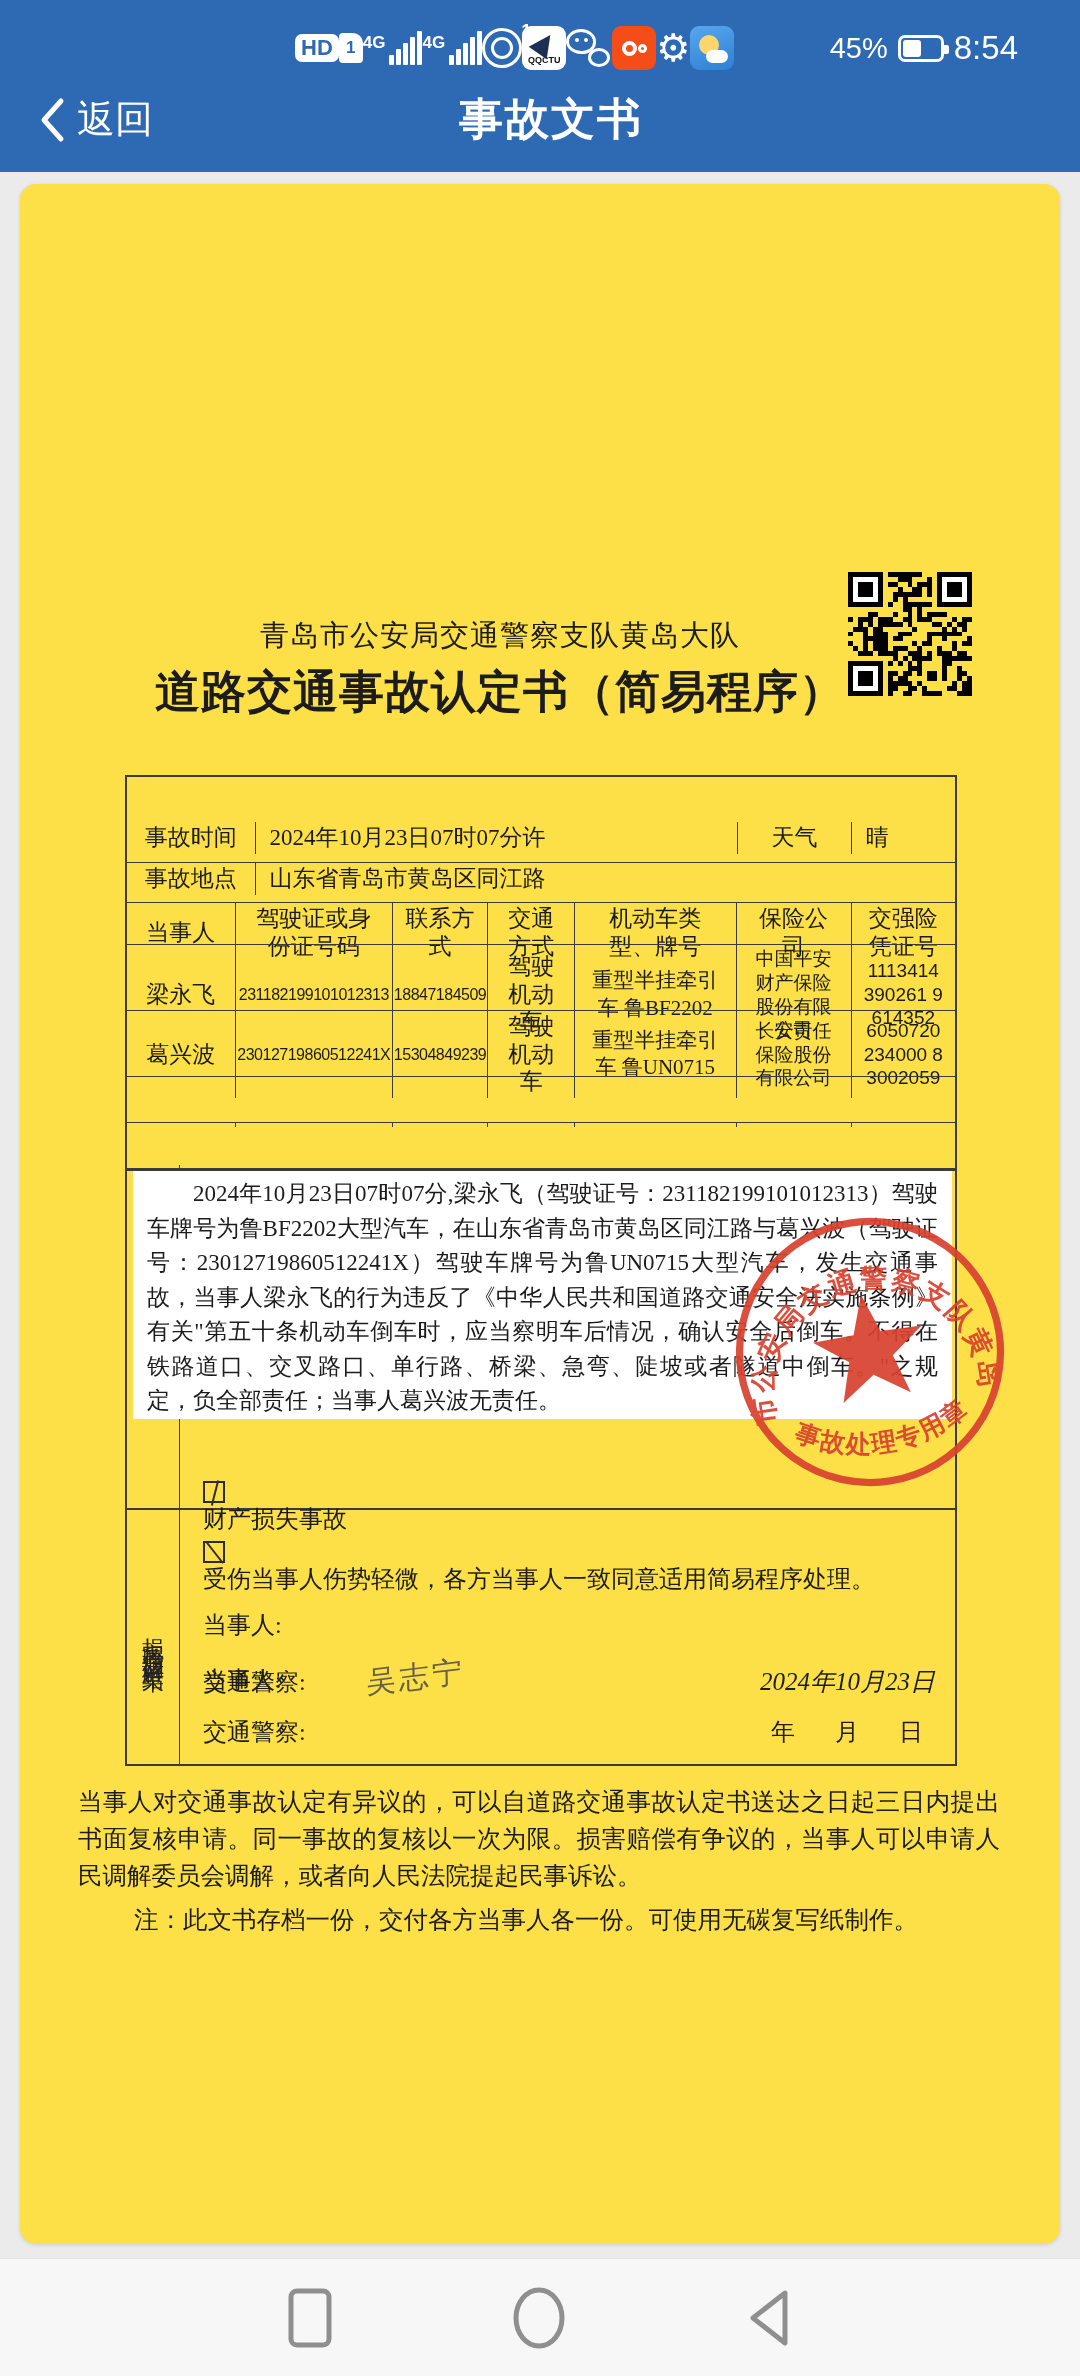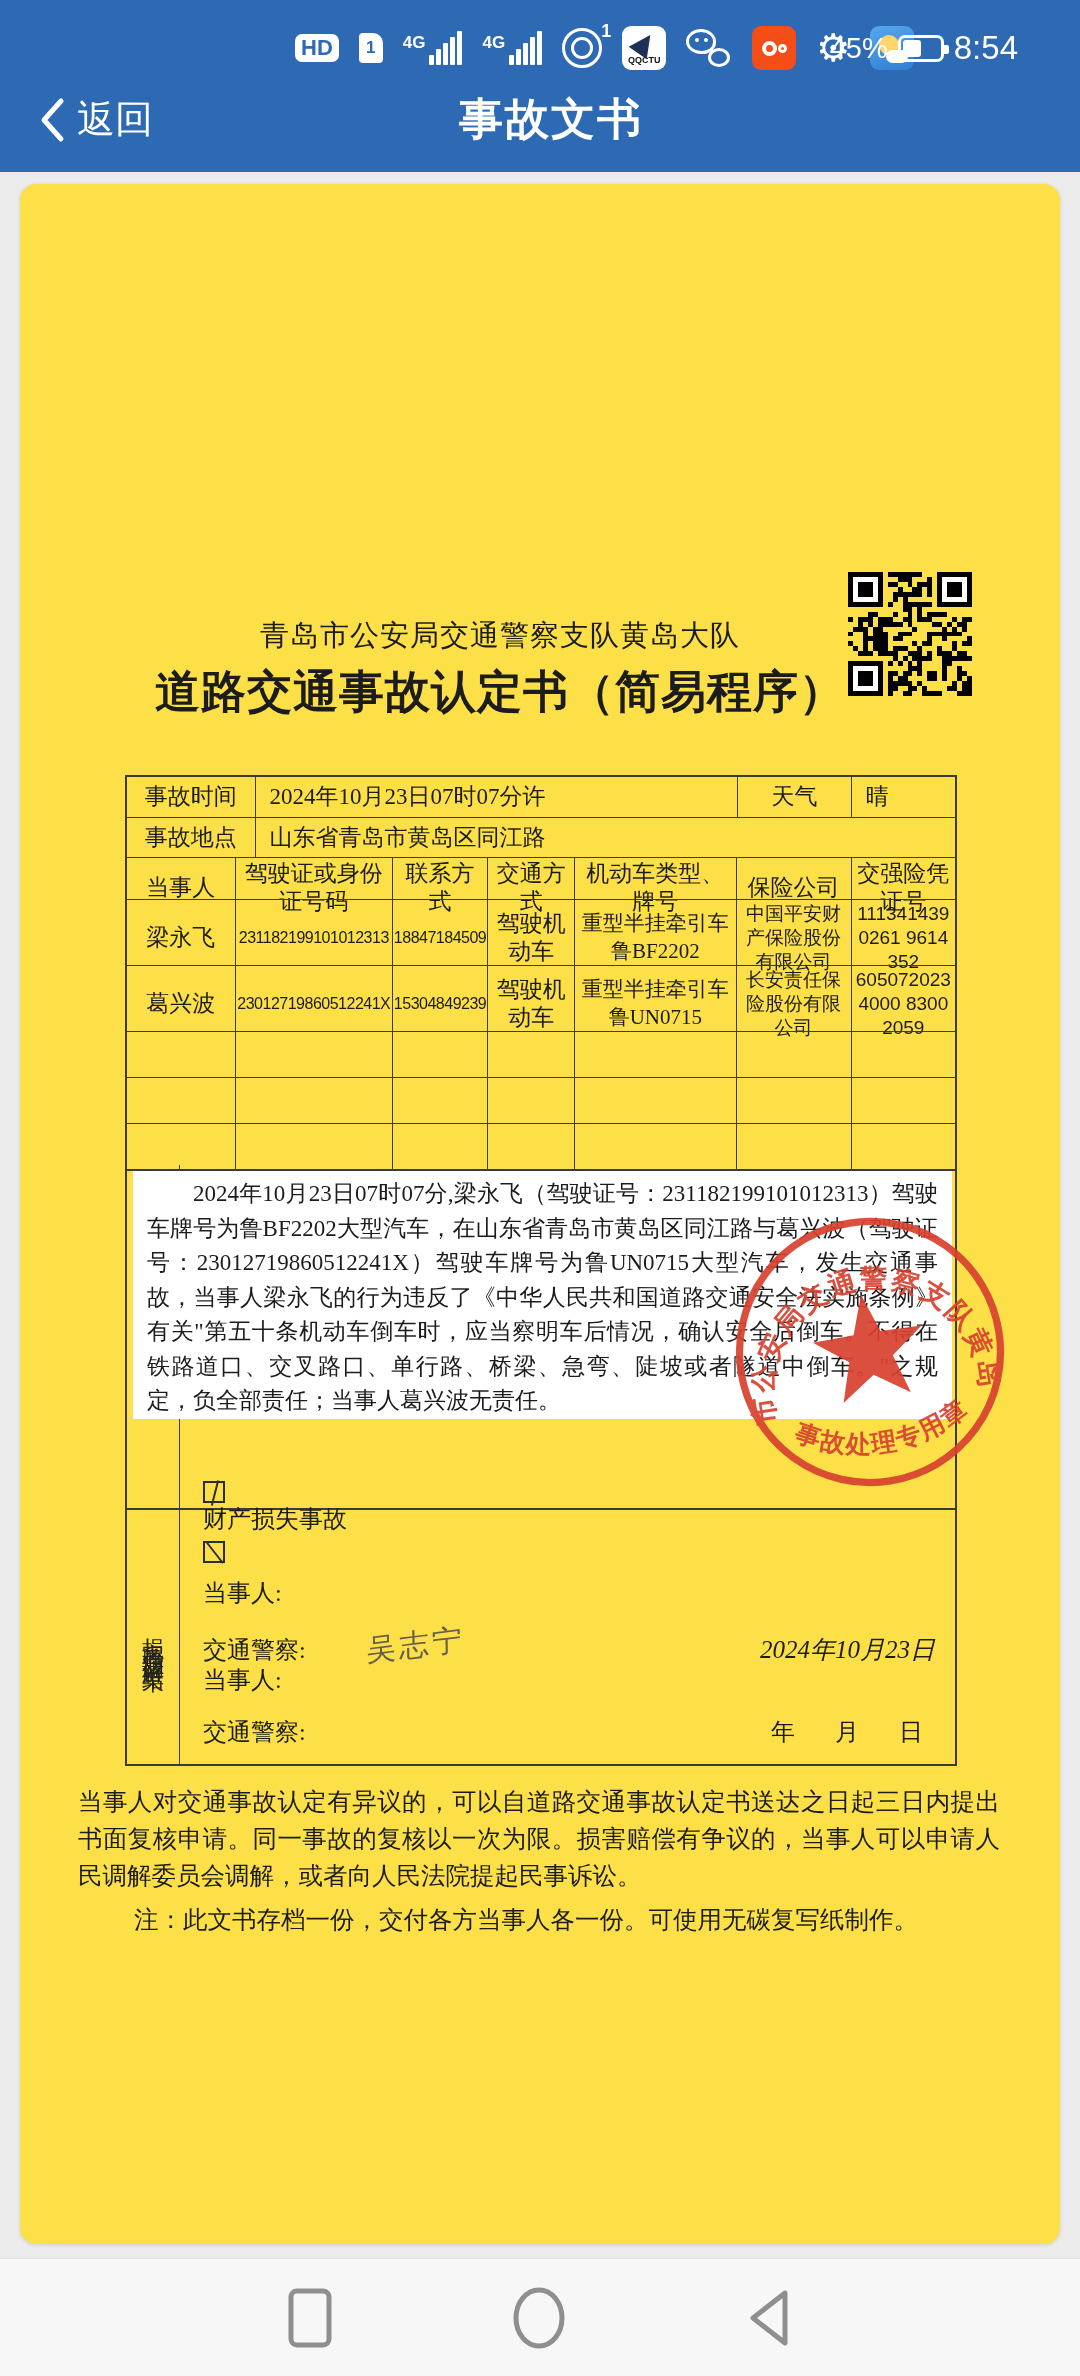--- a/index.html
+++ b/index.html
@@ -2,21 +2,21 @@
 <html><head>
 <meta charset="utf-8">
 <style>
   * { margin:0; padding:0; box-sizing:border-box; }
   html,body { width:1080px; height:2376px; }
   body { position:relative; background:#ebebeb; font-family:"Liberation Sans","DejaVu Sans",sans-serif; overflow:hidden; }
 
   
   .top-blue { position:absolute; left:0; top:0; width:1080px; height:172px; background:#2d6ab3; }
   .statusbar { position:absolute; left:0; top:0; width:1080px; height:80px; display:flex; align-items:center; }
-  .sb-icons { position:absolute; left:295px; top:22px; display:flex; align-items:center; gap:20px; height:52px; }
+  .sb-icons { position:absolute; left:295px; top:22px; display:flex; align-items:center; gap:0; height:52px; }
   .sb-right { position:absolute; right:62px; top:22px; display:flex; align-items:center; gap:10px; height:52px; color:#fff; }
   .hd-badge { background:#fff; color:#2d6ab3; font-weight:bold; font-size:22px; padding:2px 6px; border-radius:7px; line-height:1.1; }
   .sim1 { width:24px; height:30px; background:#fff; border-radius:4px 10px 4px 4px; color:#2d6ab3; font-size:17px; font-weight:bold; display:flex; align-items:center; justify-content:center; }
   .sig { display:flex; align-items:flex-end; gap:2px; }
   .sig .lbl { color:#fff; font-size:17px; font-weight:bold; margin-right:2px; line-height:1; position:relative; top:-14px; }
   .sig .b { width:5px; background:#fff; border-radius:1px; }
   .hotspot { position:relative; width:40px; height:40px; border:3px solid #fff; border-radius:50%; display:flex; align-items:center; justify-content:center; }
   .hotspot::before { content:""; width:16px; height:16px; border:3px solid #fff; border-radius:50%; }
   .hotspot .sup { position:absolute; right:-12px; top:-10px; color:#fff; font-size:18px; font-weight:bold; }
   .appic { width:44px; height:44px; border-radius:9px; position:relative; overflow:hidden; }
@@ -47,21 +47,21 @@
   
   .card { position:absolute; left:20px; top:184px; width:1040px; height:2060px; background:#fde047; border-radius:16px; box-shadow:0 1px 4px rgba(0,0,0,.12); font-family:"Liberation Serif","DejaVu Serif",serif; color:#1c1c1c; }
   .agency { position:absolute; left:60px; top:432px; width:840px; text-align:center; font-size:29px; letter-spacing:1px; }
   .doc-title { position:absolute; left:60px; top:478px; width:840px; text-align:center; font-size:45px; font-weight:bold; letter-spacing:1px; }
   .doc-num { position:absolute; left:60px; top:544px; width:840px; text-align:center; font-size:31px; }
   .qr { position:absolute; left:828px; top:388px; width:124px; height:124px; }
 
   .doc-table { position:absolute; left:105px; top:591px; width:832px; border:2px solid #3b3b3b; }
   .tr { display:grid; }
   .tr + .tr > .td { border-top:1px solid #3b3b3b; }
-  .td { border-left:1px solid #3b3b3b; display:flex; align-items:center; justify-content:center; text-align:center; font-size:23px; line-height:1.2; padding:2px 4px; }
+  .td { border-left:1px solid #3b3b3b; display:flex; align-items:center; justify-content:center; text-align:center; font-size:23px; line-height:1.2; padding:2px 12px;margin-top:45px; }
   .td:first-child { border-left:none; }
   .td.left { justify-content:flex-start; text-align:left; padding-left:14px; }
   .tr-time { grid-template-columns:15.4% 58.3% 13.7% 1fr; height:40px; }
   .tr-loc  { grid-template-columns:15.4% 1fr; height:40px; }
   .tr-head { grid-template-columns:13% 19% 11.5% 10.5% 19.5% 13.9% 1fr; height:42px; }
   .tr-data { grid-template-columns:13% 19% 11.5% 10.5% 19.5% 13.9% 1fr; height:66px; }
   .tr-empty{ grid-template-columns:13% 19% 11.5% 10.5% 19.5% 13.9% 1fr; height:46px; }
   .td.num { font-size:16px; letter-spacing:-.5px; font-family:"Liberation Sans",sans-serif;text-align:center; }
   .td.ins { font-size:19px; line-height:1.25; word-break:break-all; font-family:"Liberation Sans",sans-serif; }
   .td.insco { font-size:19px; line-height:1.25; }
@@ -469,20 +469,21 @@
   <div class="section sec-facts">
     <div class="vline"></div>
     <div class="vlabel">交通事故事实及责任</div>
     <div class="facts-para">2024年10月23日07时07分,梁永飞（驾驶证号：231182199101012313）驾驶车牌号为鲁BF2202大型汽车，在山东省青岛市黄岛区同江路与葛兴波（驾驶证号：23012719860512241X）驾驶车牌号为鲁UN0715大型汽车，发生交通事故，当事人梁永飞的行为违反了《中华人民共和国道路交通安全法实施条例》有关"第五十条机动车倒车时，应当察明车后情况，确认安全后倒车。不得在铁路道口、交叉路口、单行路、桥梁、急弯、陡坡或者隧道中倒车。"之规定，负全部责任；当事人葛兴波无责任。</div>
     <div class="cb-line first">
       <span class="cb m1"></span>
       <span>财产损失事故</span>
     </div>
     <div class="cb-line">
       <span class="cb m2"></span>
+      <span>受伤当事人伤势轻微，各方当事人一致同意适用简易程序处理。</span>
     </div>
     <div class="row-party">当事人:</div>
     <div class="row-police">
       <span>交通警察:</span>
       <span class="signature">吴志宁</span>
       <span class="facts-date">2024年10月23日</span>
     </div>
 
     <svg class="stamp" viewBox="0 0 200 200">
       <circle cx="100" cy="100" r="90" fill="none" stroke="#d8412f" stroke-width="5"></circle>

